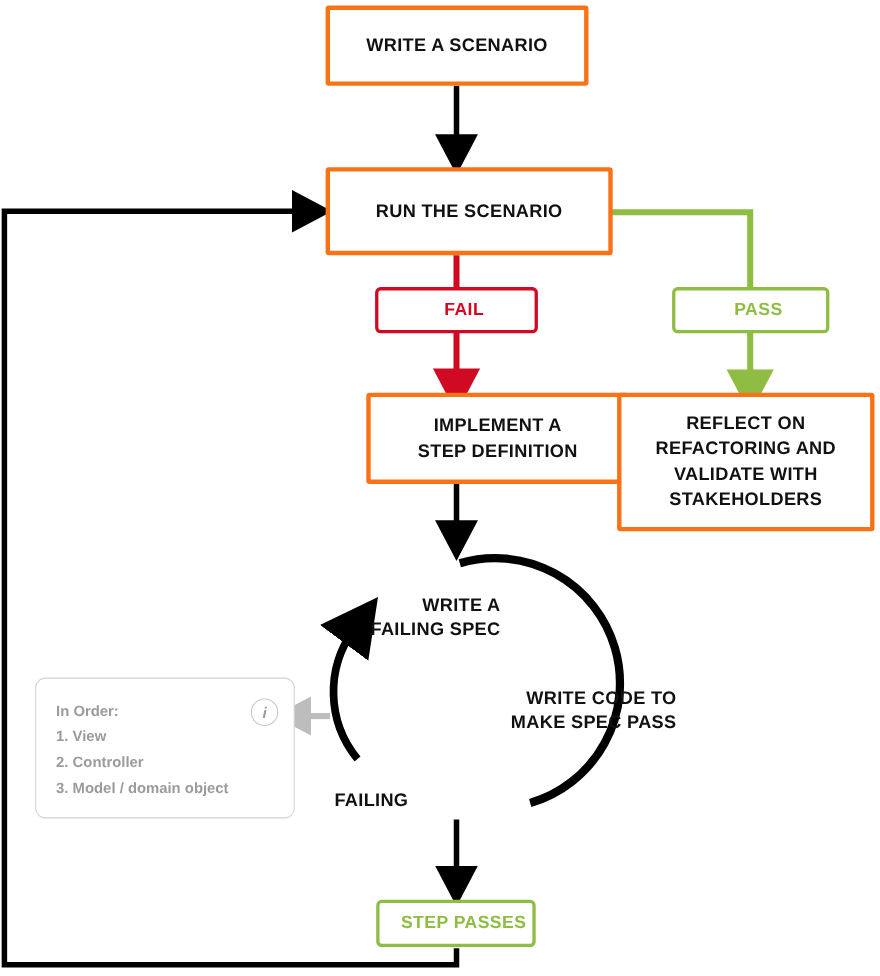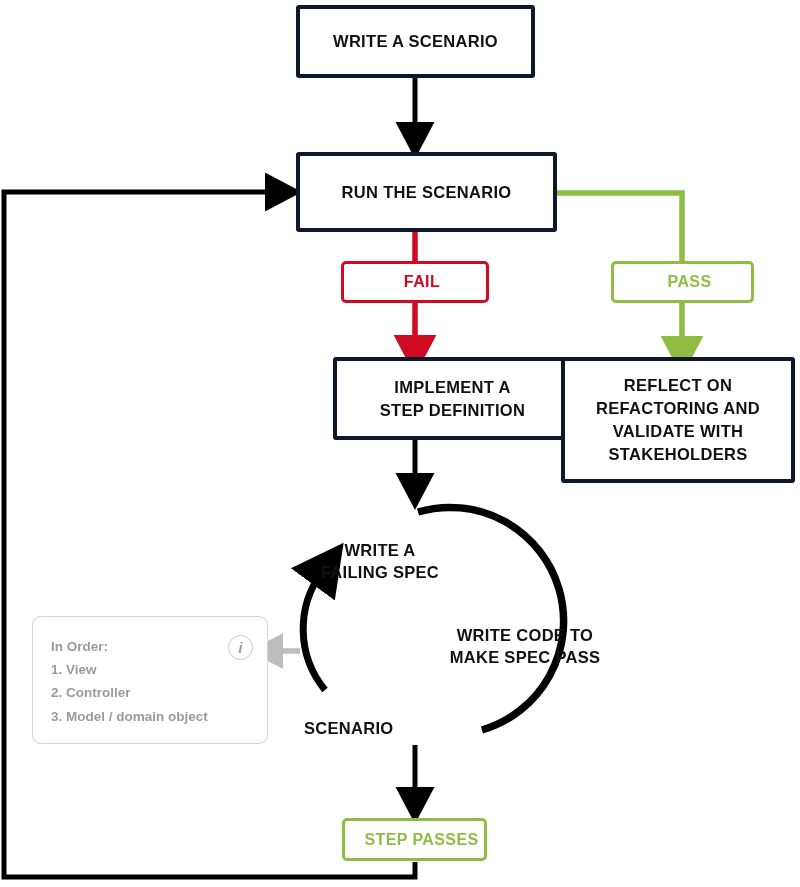--- a/index.html
+++ b/index.html
@@ -31,21 +31,21 @@
     box-sizing: border-box;
     display: flex;
     align-items: center;
     justify-content: center;
     text-align: center;
     background: #ffffff;
   }
 
   
   .box {
-    border: 4px solid #0f172a;
+    border: 4px solid #f97316;
     border-radius: 3px;
     color: #111111;
     font-weight: bold;
     font-size: 16.5px;
     letter-spacing: 0.3px;
     line-height: 1.38;
   }
 
   
   .badge {
@@ -62,21 +62,21 @@
   .badge-step { border-color: #8fbc43; color: #8fbc43; }
 
   
   .cycle-label {
     position: absolute;
     color: #111111;
     font-weight: bold;
     font-size: 16.5px;
     line-height: 1.3;
     letter-spacing: 0.3px;
-    text-align: center;
+    text-align: right;
     white-space: pre-line;
   }
 
   
   .info-card {
     position: absolute;
     box-sizing: border-box;
     border: 1.5px solid #d3d3d3;
     border-radius: 9px;
     background: #ffffff;
@@ -185,21 +185,21 @@
     <span>WRITE A
 FAILING SPEC</span>
   </div>
 
   <div class="cycle-label" style="left:435px; top:604px; width:180px;">
     <span>WRITE CODE TO
 MAKE SPEC PASS</span>
   </div>
 
   <div class="cycle-label" style="left:304px; top:697px; width:110px; text-align:left;">
-    <span>SCENARIO</span>
+    <span>FAILING</span>
   </div>
 
   <div class="info-card" style="left:32px; top:616px; width:236px; height:128px;">
     <span class="info-icon">i</span>
     <span class="info-line">In Order:</span>
     <span class="info-line">1. View</span>
     <span class="info-line">2. Controller</span>
     <span class="info-line">3. Model / domain object</span>
   </div>
 

